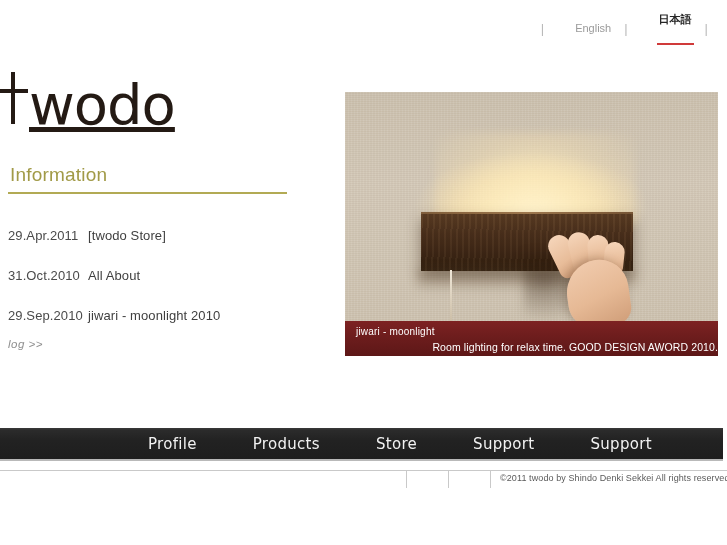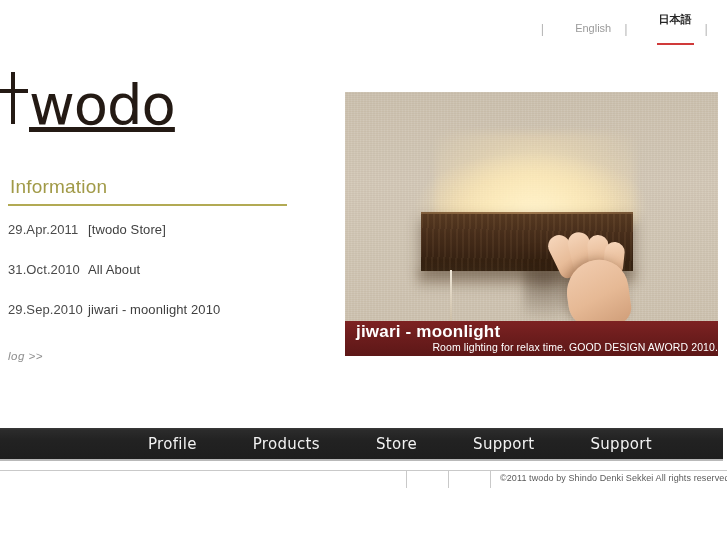--- a/index.html
+++ b/index.html
@@ -76,21 +76,21 @@
     position: absolute;
     left: 2px; top: 17px;
     width: 30px; height: 4px;
     background: #241a14;
   }
   #logo .word { font-size: 56px; }
 
   
   #info-section {
     position: absolute;
-    left: 8px; top: 176px;
+    left: 8px; top: 164px;
     width: 280px;
   }
   #info-title {
     font-size: 19px;
     color: #a19a47;
     font-weight: normal;
     margin: 0 0 6px 2px;
     letter-spacing: 0.2px;
   }
   #info-rule {
@@ -110,20 +110,21 @@
   }
   .news-date {
     width: 80px;
     flex: 0 0 80px;
     color: #4a4a4a;
     letter-spacing: 0.1px;
   }
   .news-title {
     color: #3f3f3f;
     letter-spacing: 0.1px;
+    margin-top: 18px;
   }
   #log-link {
     margin-top: 8px;
     font-size: 11.5px;
     font-style: italic;
     color: #8e8e8e;
     text-decoration: none;
     display: inline-block;
     letter-spacing: 0.5px;
   }
@@ -230,22 +231,22 @@
   
   #hero-caption {
     position: absolute;
     left: 0; bottom: 0;
     width: 373px; height: 35px;
     background: linear-gradient(180deg, #7d2222 0%, #6d1d1d 45%, #5d1717 100%);
     color: #ffffff;
     padding: 4px 0 0 11px;
   }
   #caption-title {
-    font-size: 17px;
-    font-weight: bold;
+    font-size: 10px;
+    font-weight: normal;
     letter-spacing: 0.2px;
     line-height: 14px;
   }
   #caption-sub {
     font-size: 10.5px;
     font-weight: normal;
     letter-spacing: 0.1px;
     line-height: 14px;
     margin-top: 1px;
     text-align: right;

